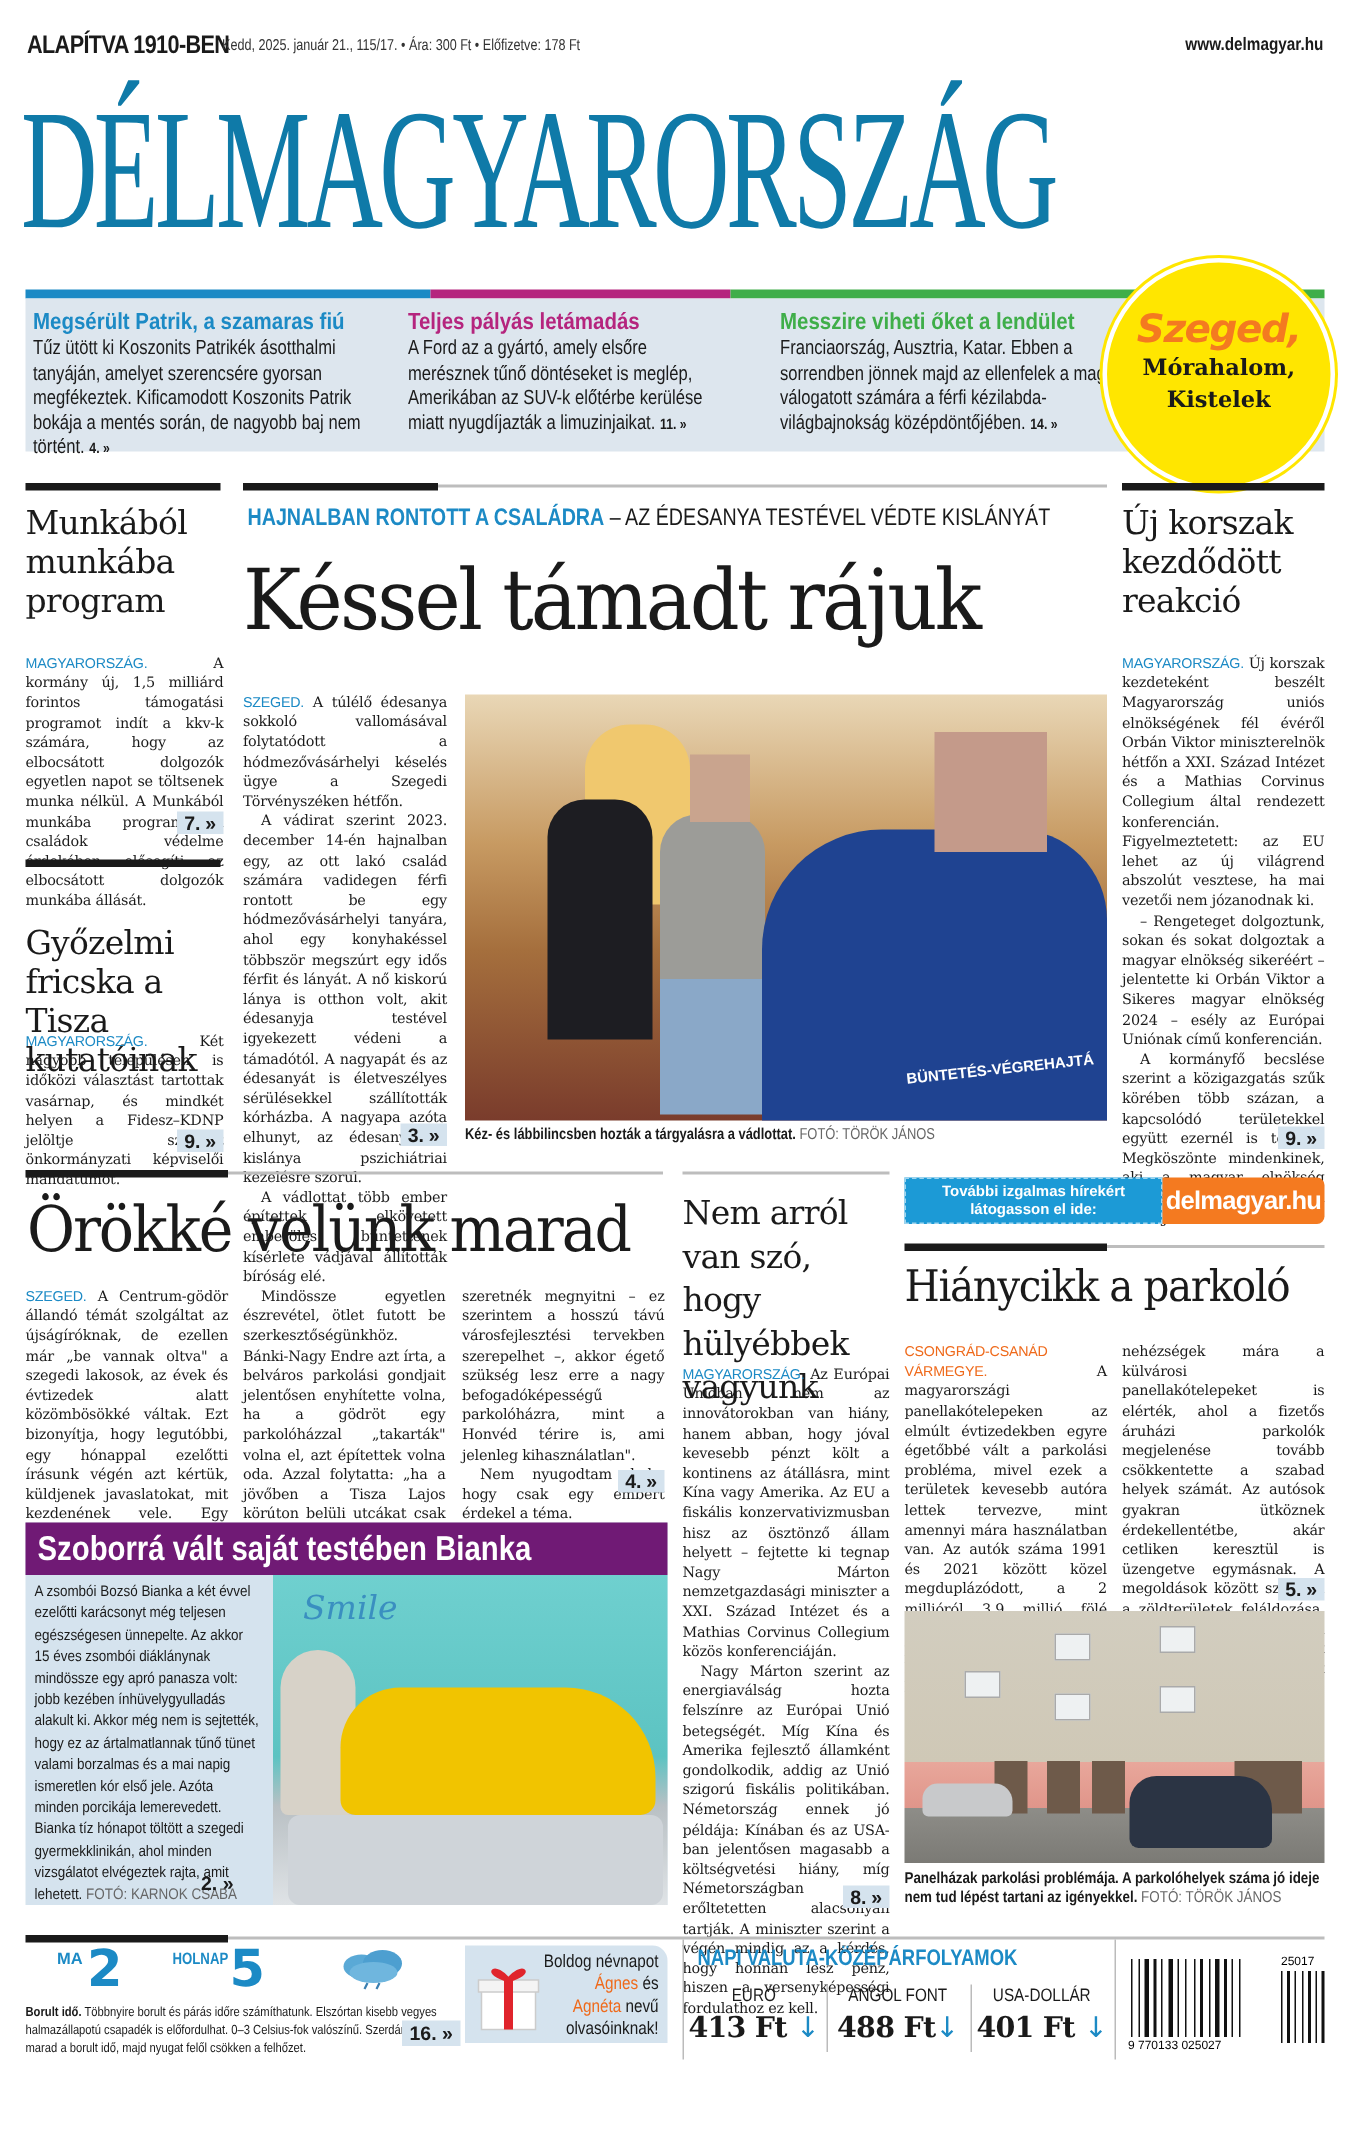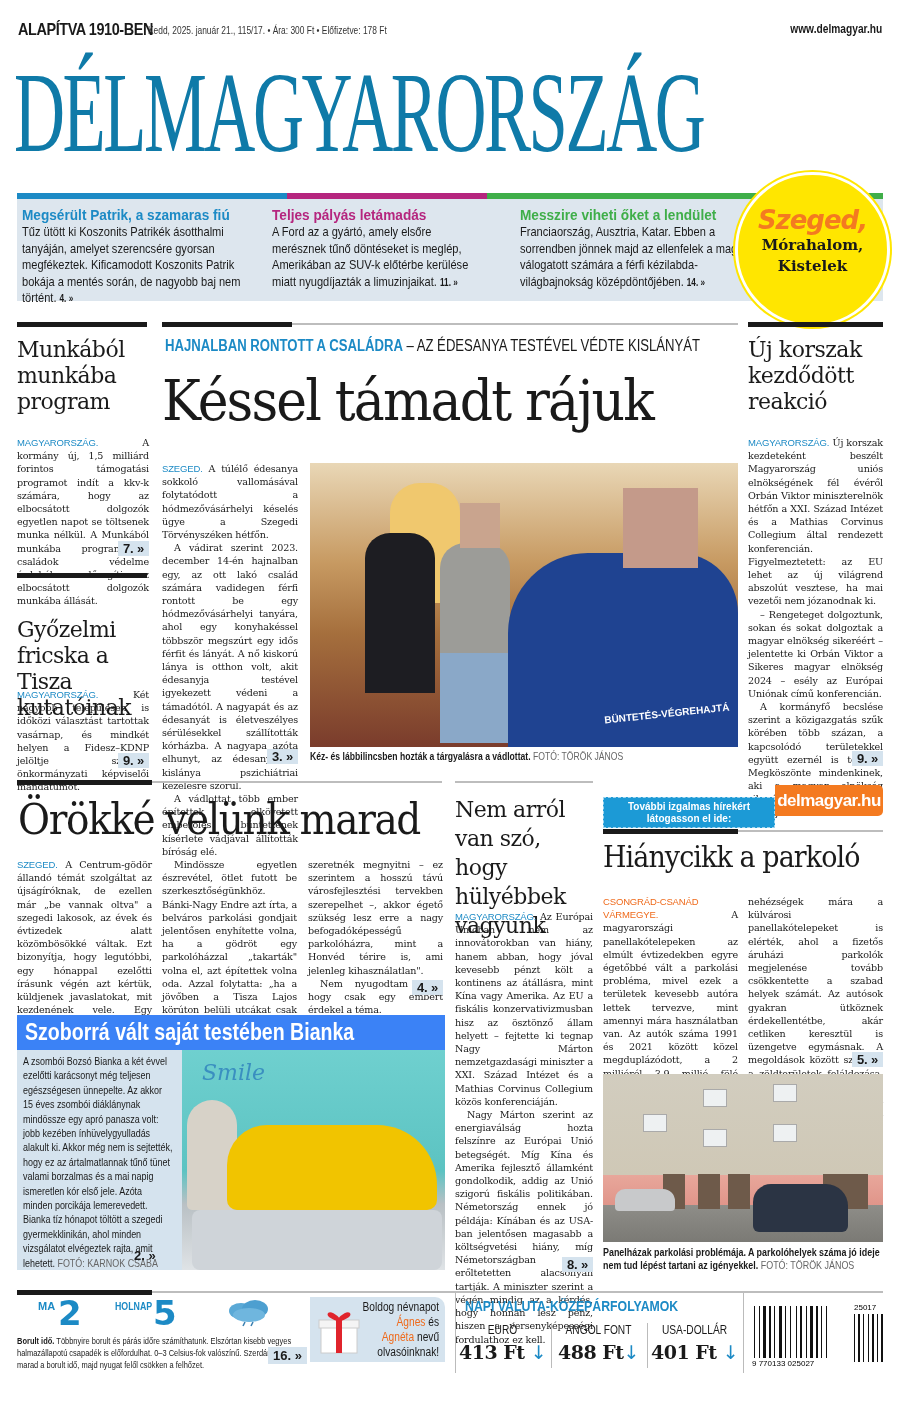--- a/index.html
+++ b/index.html
@@ -48,27 +48,27 @@
   .ph-man { position:absolute; left: 130px; top: 80px; width: 70px; height: 200px; background: linear-gradient(#9c9c98 0%,#9c9c98 55%,#8aa8c8 55%); border-radius: 25px 25px 0 0; }
   .ph-man-head { position:absolute; left: 150px; top: 40px; width: 40px; height: 45px; background: #c9a48e; }
   .ph-officer { position:absolute; left: 55px; top: 70px; width: 70px; height: 160px; background: #1d1d22; border-radius: 25px 25px 0 0; }
   #caption-main { left: 310px; top: 750px; font-size: 10.5px; transform: scaleX(0.82); transform-origin: left; white-space: nowrap; }
   .credit { color: #666; font-weight: normal; }
 
   
   #h-orokke { left: 18px; top: 795px; font-family: "DejaVu Serif", serif; font-size: 42px; letter-spacing: -1.5px; white-space: nowrap; transform: scaleX(0.93); transform-origin: left; }
   #h-nem { left: 455px; top: 795px; font-family: "DejaVu Serif", serif; font-size: 22px; line-height: 29px; letter-spacing: -0.5px; }
   #promo { left: 603px; top: 785px; width: 280px; height: 31px; }
-  #promo .left { position:absolute; left:0; top:12px; width: 172px; height: 31px; background: #1c9ad6; color: #fff; font-size: 10px; font-weight: bold; text-align: center; line-height: 12px; padding-top: 3px; border: 1px dashed #9fd5ef; }
+  #promo .left { position:absolute; left:0; top:0; width: 172px; height: 31px; background: #1c9ad6; color: #fff; font-size: 10px; font-weight: bold; text-align: center; line-height: 12px; padding-top: 3px; border: 1px dashed #9fd5ef; }
   #promo .right { position:absolute; left: 172px; top:0; width: 108px; height: 31px; background: #f47a20; color: #fff; font-size: 17px; font-weight: bold; text-align: center; line-height: 31px; border-radius: 0 5px 5px 0; letter-spacing: -0.5px; }
   #h-hiany { left: 603px; top: 840px; font-family: "DejaVu Serif", serif; font-size: 29px; letter-spacing: -1px; white-space: nowrap; transform: scaleX(0.93); transform-origin: left; }
 
   
   #bianka { left: 17px; top: 1015px; width: 428px; height: 255px; background: #d5e3ee; }
-  #bianka-title { position:absolute; left: 0; top: 0; width: 428px; height: 35px; background: #3b82f6; color: #fff; font-size: 23px; font-weight: bold; padding-left: 8px; line-height: 35px; white-space: nowrap; }
+  #bianka-title { position:absolute; left: 0; top: 0; width: 428px; height: 35px; background: #701a75; color: #fff; font-size: 23px; font-weight: bold; padding-left: 8px; line-height: 35px; white-space: nowrap; }
   #bianka-title span { display:inline-block; transform: scaleX(0.85); transform-origin: left; }
   #bianka-text { position:absolute; left: 6px; top: 40px; width: 148px; font-size: 10.2px; line-height: 14.4px; transform: scaleX(0.88); transform-origin: left; width: 170px; }
   #bianka-photo { position:absolute; left: 165px; top: 35px; width: 263px; height: 220px; background: linear-gradient(180deg,#6fd0cf 0%,#5cc3c2 55%,#b9c0c4 70%,#dfe3e6 100%); overflow: hidden; }
   .bp-blanket { position:absolute; left: 45px; top: 75px; width: 210px; height: 85px; background: #f1c400; border-radius: 40px 60px 10px 10px; }
   .bp-woman { position:absolute; left: 5px; top: 50px; width: 50px; height: 110px; background: #d7d2c8; border-radius: 25px 25px 5px 5px; }
   .bp-machine { position:absolute; left: 10px; top: 160px; width: 250px; height: 60px; background: #cfd4d9; border-radius: 8px; }
   .bp-smile { position:absolute; left: 20px; top: 10px; color: #3a8fc0; font-style: italic; font-size: 22px; font-family: "DejaVu Serif", serif; }
 
   
   #photo-park { left: 603px; top: 1074px; width: 280px; height: 168px; background: linear-gradient(180deg,#d2cdbf 0%,#cfc8b6 60%,#e8a79b 60%,#e0958a 78%,#8e8d88 78%,#7b7a75 100%); overflow: hidden; }

